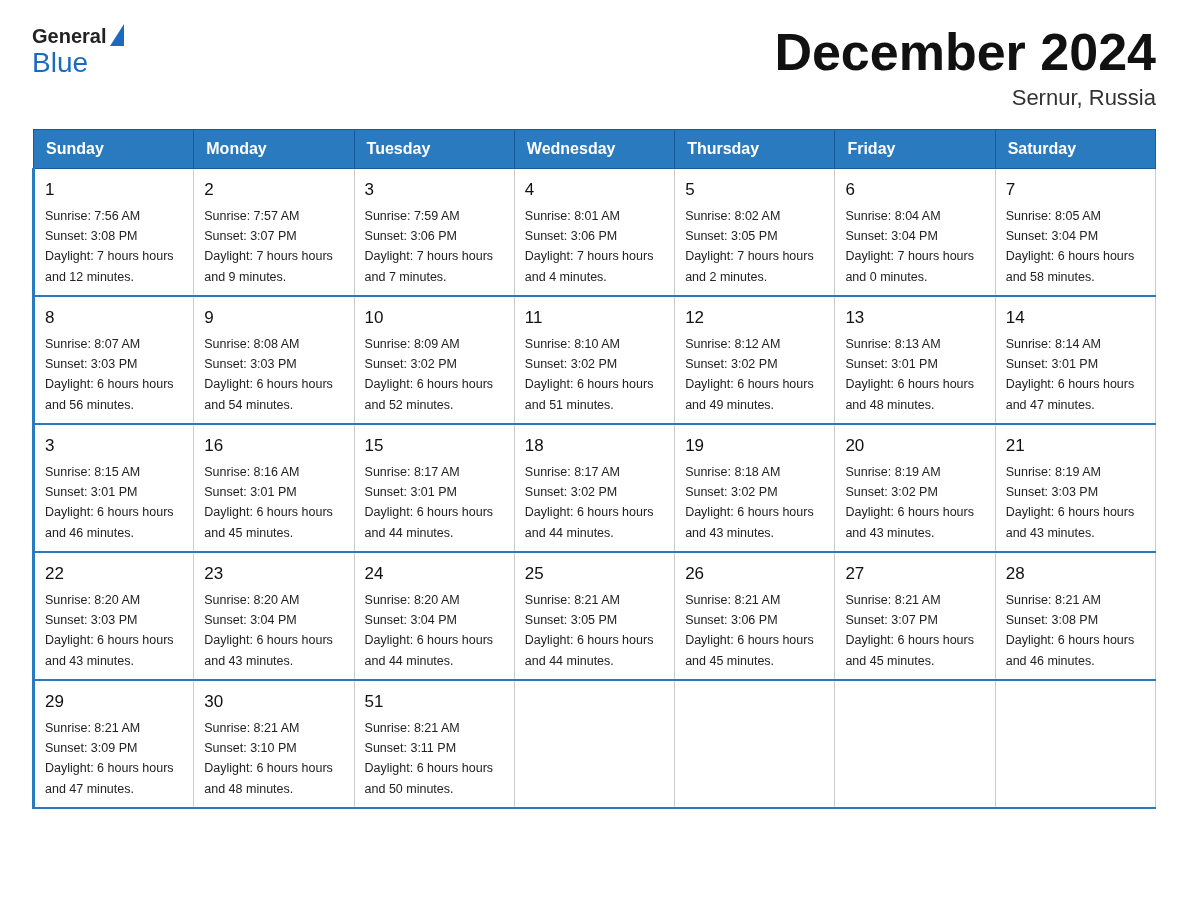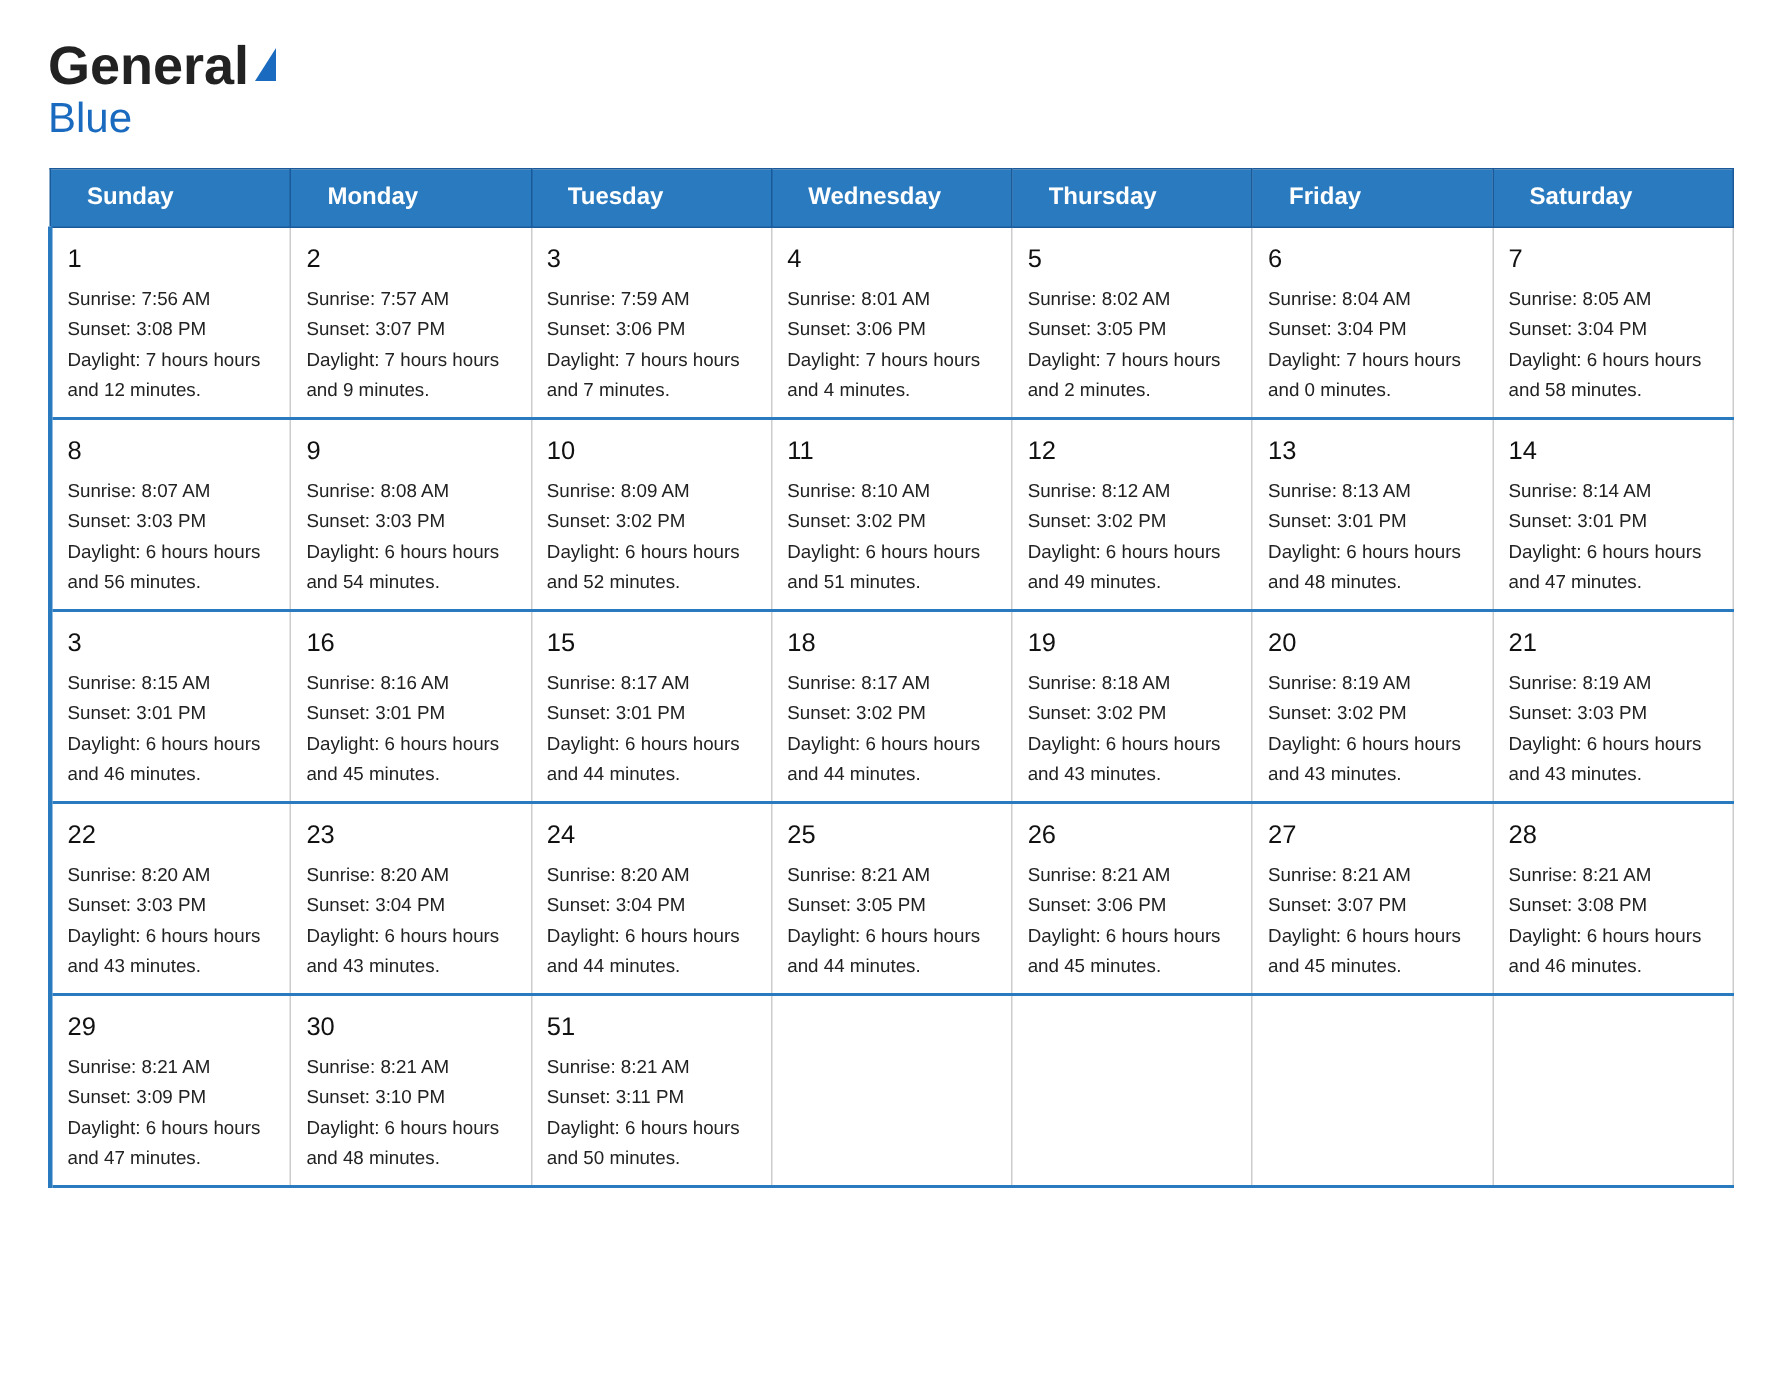--- a/index.html
+++ b/index.html
@@ -15,21 +15,21 @@
       justify-content: space-between;
       align-items: flex-start;
       margin-bottom: 18px;
     }
     .logo {
       display: flex;
       flex-direction: column;
       align-items: flex-start;
     }
     .logo-text-general {
-      font-size: 36px;
+      font-size: 20px;
       font-weight: bold;
       color: #222;
       line-height: 1.1;
     }
     .logo-text-blue {
       font-size: 28px;
       font-weight: normal;
       color: #1a6bbf;
       line-height: 1.1;
     }
@@ -63,21 +63,21 @@
     .calendar {
       width: 100%;
       border-collapse: collapse;
       font-size: 13.5px;
     }
     .calendar thead tr th {
       background-color: #2a7abf;
       color: #fff;
       font-weight: bold;
       font-size: 16px;
-      padding: 10px 24px;
+      padding: 10px 12px;
       text-align: left;
       border: 1px solid #1a5a9a;
     }
     .calendar tbody tr td {
       border: 1px solid #ccc;
       vertical-align: top;
       padding: 8px 10px;
       min-height: 90px;
       width: 14.28%;
       color: #222;
@@ -108,20 +108,24 @@
 </head>
 <body>
 
 <div class="header">
   <div class="logo">
     <div class="logo-row">
       <span class="logo-text-general">General</span>
       <div class="logo-triangle"></div>
     </div>
     <span class="logo-text-blue">Blue</span>
+  </div>
+  <div class="title-section">
+    <div class="calendar-title">December 2024</div>
+    <div class="calendar-subtitle">Sernur, Russia</div>
   </div>
 </div>
 
 <table class="calendar">
   <thead>
     <tr>
     <th>Sunday</th>
         <th>Monday</th>
         <th>Tuesday</th>
         <th>Wednesday</th>

